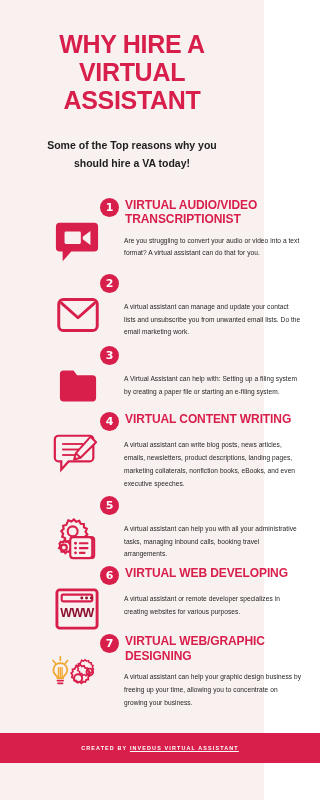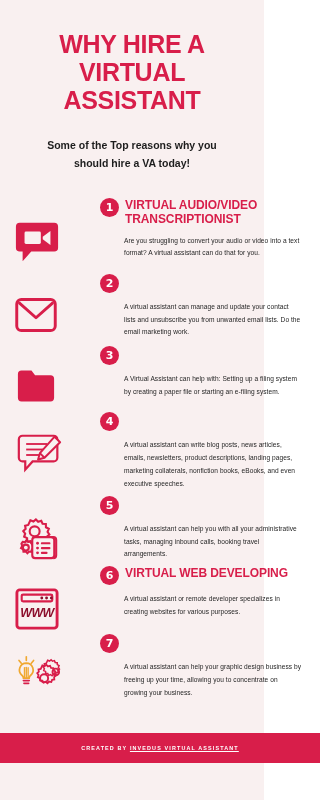--- a/index.html
+++ b/index.html
@@ -54,23 +54,22 @@
     align-items: flex-start;
     padding: 0 14px 0 14px;
     box-sizing: border-box;
     width: 320px;
   }
   .icon-col {
     width: 86px;
     flex: 0 0 86px;
     display: flex;
     align-items: flex-start;
-    justify-content: flex-start;
+    justify-content: flex-end;
     padding-top: 22px;
-    font-style: italic;
   }
   .text-col {
     flex: 1 1 auto;
     min-width: 0;
     padding-right: 4px;
   }
   .head-row {
     display: flex;
     align-items: flex-start;
     gap: 6px;
@@ -207,20 +206,21 @@
             <line x1="13" y1="18" x2="36" y2="18" stroke="#d81e4a" stroke-width="2"></line>
             <line x1="13" y1="24" x2="30" y2="24" stroke="#d81e4a" stroke-width="2"></line>
             <path d="M44 4 L50 10 L33 27 L26 29 L28 22 Z" fill="#f9f0f0" stroke="#d81e4a" stroke-width="2.2" stroke-linejoin="round"></path>
             <line x1="28" y1="22" x2="33" y2="27" stroke="#d81e4a" stroke-width="2"></line>
           </svg>
         </span>
       </div>
       <div class="text-col">
         <div class="head-row">
           <span class="badge">4</span>
+          <span class="item-title">VIRTUAL CONTENT WRITING</span>
         </div>
         <p class="item-desc">A virtual assistant can write blog posts, news articles, emails, newsletters, product descriptions, landing pages, marketing collaterals, nonfiction books, eBooks, and even executive speeches.</p>
       </div>
     </div>
 
     <div class="item" style="margin-top:4px;">
       <div class="icon-col">
         <span>
           <svg class="svg-icon" width="48" height="44" viewBox="0 0 50 46">
             <g fill="none" stroke="#d81e4a" stroke-width="2.2">
@@ -298,20 +298,21 @@
               <circle cx="32.5" cy="25.5" r="4.4"></circle>
               <path d="M43 13.5l2.6 1 2.1-1.8 1.9 2 2.6-.8 1.1 2.5 2.8.3.1 2.7 2.4 1.3-1 2.6 1.5 2.3-2.1 1.8.3 2.8-2.7.5-.9 2.6-2.7-.6-1.9 2-2.2-1.7-2.5 1.1-1.3-2.4-2.8-.2-.2-2.8-2.5-1.1.9-2.7-1.6-2.2 2-1.8-.5-2.7 2.7-.6z" transform="translate(2,-5) scale(0.8)"></path>
               <circle cx="45.3" cy="18.5" r="3.6"></circle>
             </g>
           </svg>
         </span>
       </div>
       <div class="text-col">
         <div class="head-row">
           <span class="badge">7</span>
+          <span class="item-title">VIRTUAL WEB/GRAPHIC DESIGNING</span>
         </div>
         <p class="item-desc">A virtual assistant can help your graphic design business by freeing up your time, allowing you to concentrate on growing your business.</p>
       </div>
     </div>
 
   </div>
 
   <div class="footer">
     <div class="footer-text"><span>CREATED BY </span><a class="footer-link" href="#">INVEDUS VIRTUAL ASSISTANT</a></div>
   </div>

